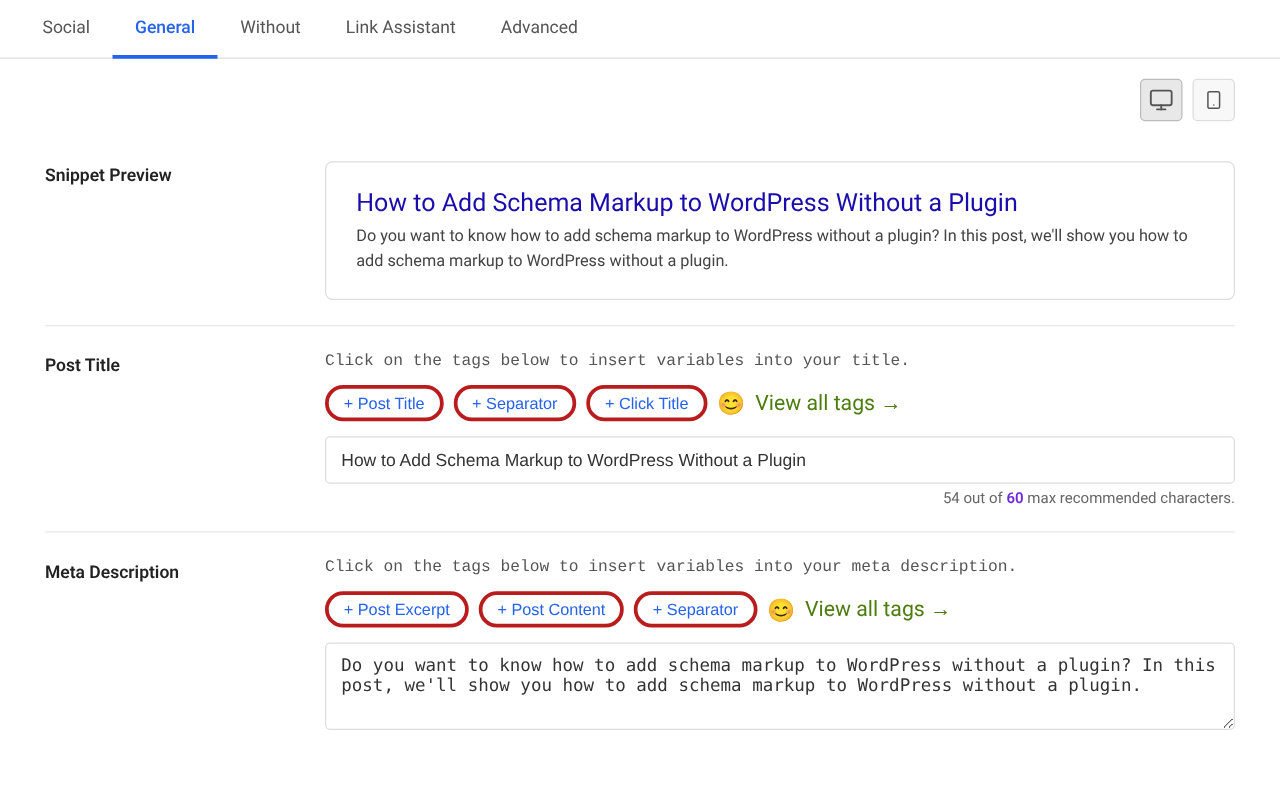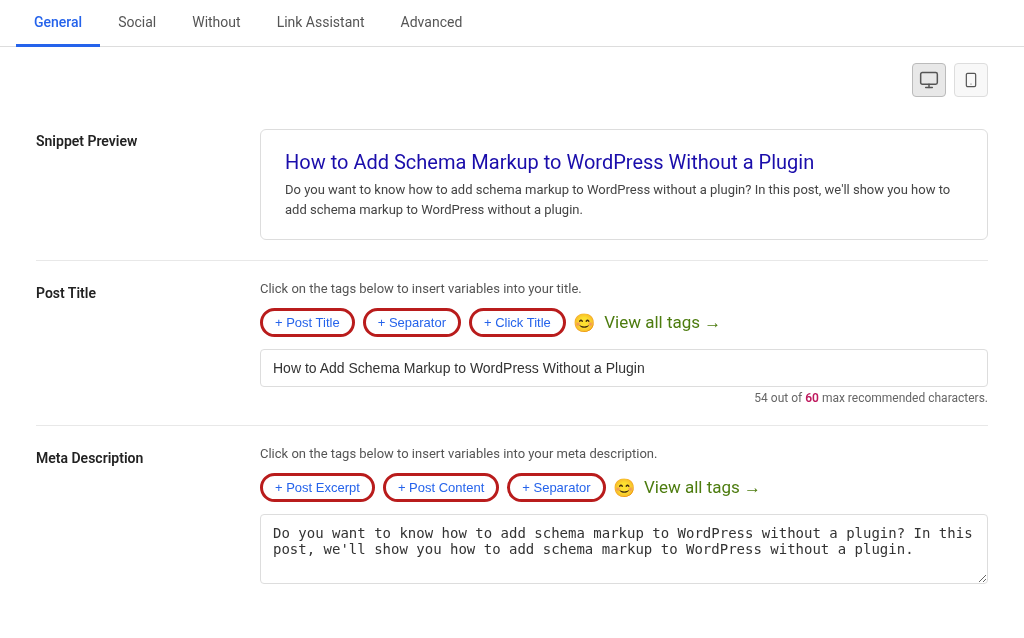--- a/index.html
+++ b/index.html
@@ -109,20 +109,21 @@
       font-size: 13px;
       color: #444;
       line-height: 1.5;
     }
 
     
     .tags-instruction {
       font-size: 13px;
       color: #555;
       margin-bottom: 12px;
+      font-family: Liberation Mono, monospace;
     }
 
     
     .tags-row {
       display: flex;
       align-items: center;
       gap: 8px;
       flex-wrap: wrap;
       margin-bottom: 12px;
     }
@@ -165,29 +166,29 @@
 
     
     .char-count {
       text-align: right;
       font-size: 12px;
       color: #666;
       margin-top: 4px;
     }
     .char-count strong {
       font-weight: 600;
-      color: #be185d;
+      color: #6d28d9;
     }
   </style>
 </head>
 <body>
 
 <nav class="tab-nav">
+  <div class="tab-item">Social</div>
   <div class="tab-item active">General</div>
-  <div class="tab-item">Social</div>
   <div class="tab-item">Without</div>
   <div class="tab-item">Link Assistant</div>
   <div class="tab-item">Advanced</div>
 </nav>
 
 <div class="main-content">
 
   <div class="device-toggle">
     <div class="device-btn active" title="Desktop">
       <svg width="20" height="20" viewBox="0 0 24 24" fill="none" stroke="#555" stroke-width="1.8" stroke-linecap="round" stroke-linejoin="round">

